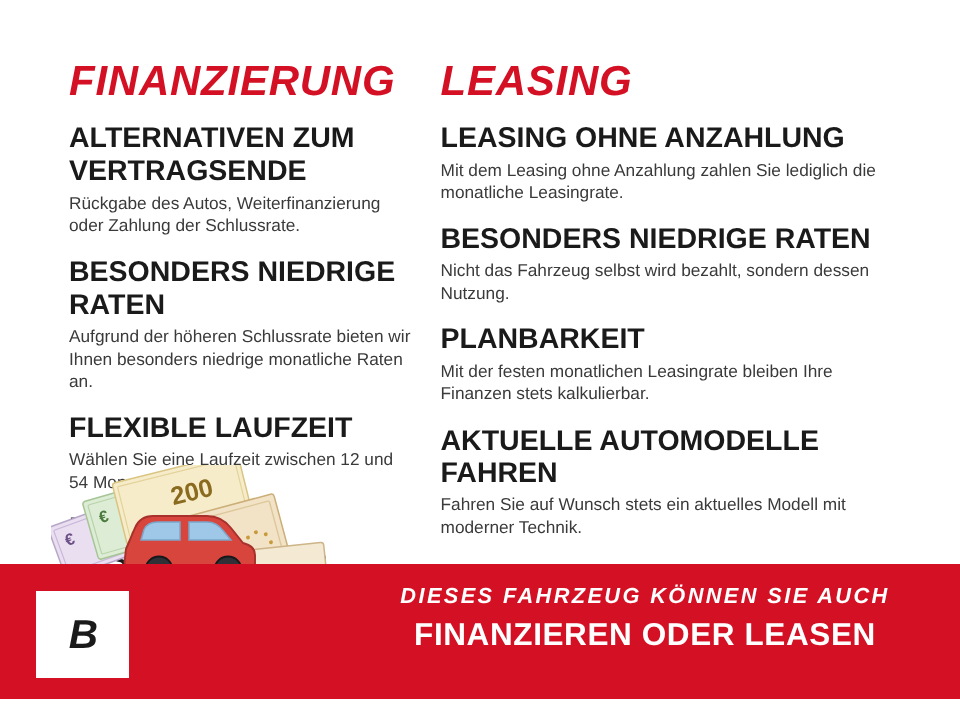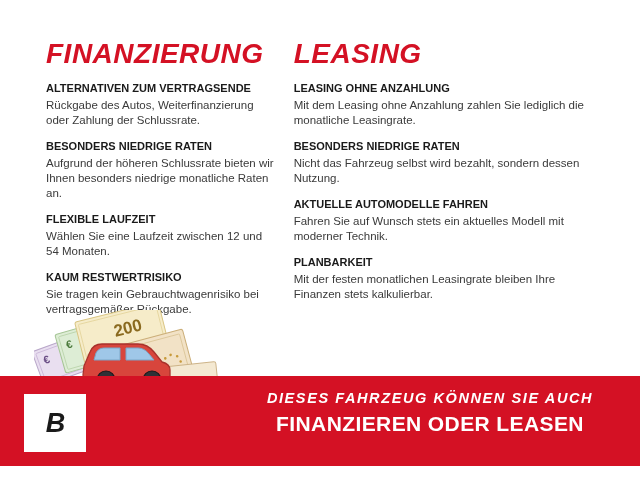--- a/index.html
+++ b/index.html
@@ -68,21 +68,21 @@
     letter-spacing: 0.5px;
     margin: 0 0 14px 0;
     line-height: 1;
   }
 
   .block {
     margin-bottom: 12px;
   }
   .block-head {
     color: #1a1a1a;
-    font-size: 11px;
+    font-size: 19px;
     font-weight: bold;
     line-height: 1.15;
     margin: 0 0 3px 0;
   }
   .block-body {
     color: #3a3a3a;
     font-size: 11.5px;
     line-height: 1.32;
     margin: 0;
   }
@@ -192,26 +192,26 @@
 
         <div class="block">
           <p class="block-head">LEASING OHNE ANZAHLUNG</p>
           <p class="block-body">Mit dem Leasing ohne Anzahlung zahlen Sie lediglich die monatliche Leasingrate.</p>
         </div>
         <div class="block">
           <p class="block-head">BESONDERS NIEDRIGE RATEN</p>
           <p class="block-body">Nicht das Fahrzeug selbst wird bezahlt, sondern dessen Nutzung.</p>
         </div>
         <div class="block">
+          <p class="block-head">PLANBARKEIT</p>
+          <p class="block-body">Mit der festen monatlichen Leasingrate bleiben Ihre Finanzen stets kalkulierbar.</p>
+        </div>
+        <div class="block">
           <p class="block-head">AKTUELLE AUTOMODELLE FAHREN</p>
           <p class="block-body">Fahren Sie auf Wunsch stets ein aktuelles Modell mit moderner Technik.</p>
-        </div>
-        <div class="block">
-          <p class="block-head">PLANBARKEIT</p>
-          <p class="block-body">Mit der festen monatlichen Leasingrate bleiben Ihre Finanzen stets kalkulierbar.</p>
         </div>
       </div>
 
     </div>
 
     <svg class="illustration" viewBox="0 0 210 120">
 
       <g transform="rotate(-12 105 60)">
 
         <g transform="translate(4,20) rotate(-8)">

